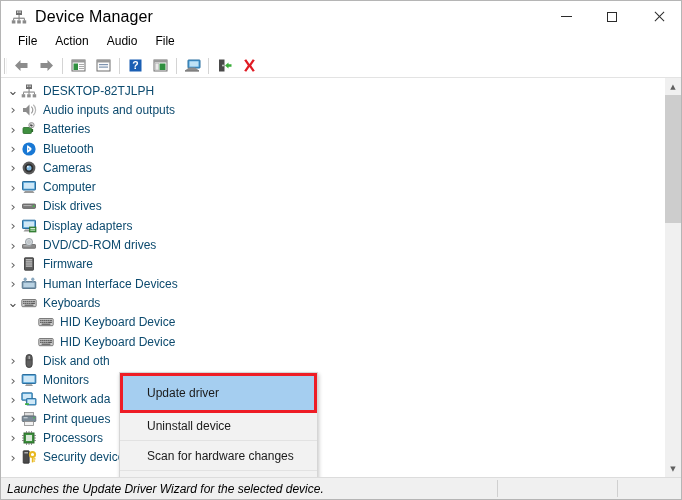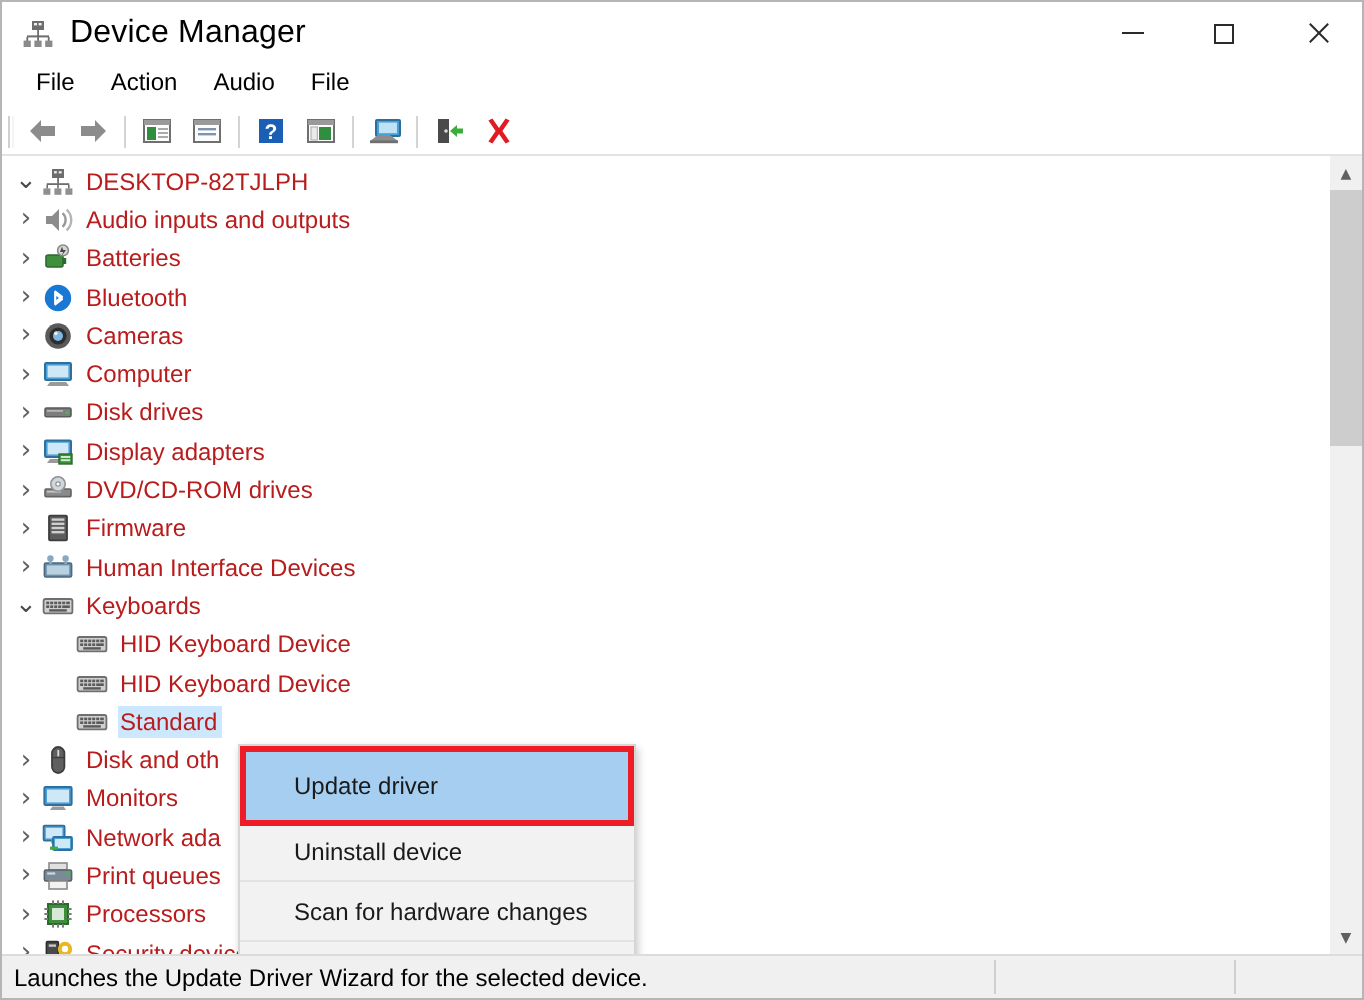--- a/index.html
+++ b/index.html
@@ -101,21 +101,21 @@
     font-size: 9px; color: #606060;
     display: flex; align-items: center; justify-content: center;
     font-family: "DejaVu Sans", sans-serif;
   }
   .chev.open { color: #4a4a4a; }
   .chev.blank { color: transparent; }
   .ico {
     width: 16px; height: 16px; flex: 0 0 16px;
     margin-right: 5px; position: relative;
   }
-  .lbl { font-size: 12px; color: #b91c1c; padding: 1px 2px 1px 1px; }
+  .lbl { font-size: 12px; color: #0c4a6e; padding: 1px 2px 1px 1px; }
 
   
   #vscroll {
     width: 17px; flex: 0 0 17px;
     background: #f0f0f0;
     border-left: 1px solid #ffffff;
     display: flex; flex-direction: column;
     position: relative;
   }
   .sb-arrow {
@@ -156,21 +156,21 @@
   .ctxsep { height: 1px; background: #e2e2e2; margin: 2px 0; }
 
   
   #statusbar {
     height: 22px; flex: 0 0 22px;
     background: #f0f0f0;
     border-top: 1px solid #dcdcdc;
     display: flex; align-items: center;
     position: relative;
   }
-  #statustext { font-size: 12px; color: #000; padding-left: 6px; }
+  #statustext { font-size: 12px; color: #000; padding-left: 6px; font-style: italic; }
   .sb-cell { position: absolute; top: 2px; bottom: 2px; width: 1px; background: #d0d0d0; }
 </style>
 </head>
 <body>
 
 <div id="window">
 
   <div id="titlebar">
     <div id="title-icon">
       <svg width="16" height="16" viewBox="0 0 16 16">
@@ -456,39 +456,20 @@
               <rect x="12.1" y="5.8" width="1.8" height="1.3" fill="#5a5a5a"></rect>
               <rect x="2.1" y="7.7" width="1.5" height="1.3" fill="#5a5a5a"></rect>
               <rect x="4.1" y="7.7" width="1.5" height="1.3" fill="#5a5a5a"></rect>
               <rect x="6.1" y="7.7" width="1.5" height="1.3" fill="#5a5a5a"></rect>
               <rect x="8.1" y="7.7" width="1.5" height="1.3" fill="#5a5a5a"></rect>
               <rect x="10.1" y="7.7" width="3.8" height="1.3" fill="#5a5a5a"></rect>
               <rect x="3.6" y="9.6" width="8.8" height="1.2" fill="#5a5a5a"></rect>
             </svg></div>
           <div class="lbl">HID Keyboard Device</div>
         </div>
-        <div class="row sel" style="padding-left: 21px;">
-          <div class="chev blank"></div>
-          <div class="ico"><svg width="16" height="16" viewBox="0 0 16 16">
-              <rect x="0.8" y="4.5" width="14.4" height="7.2" rx="1" fill="#cfcfcf" stroke="#6f6f6f" stroke-width="0.9"></rect>
-              <rect x="2.1" y="5.8" width="1.5" height="1.3" fill="#5a5a5a"></rect>
-              <rect x="4.1" y="5.8" width="1.5" height="1.3" fill="#5a5a5a"></rect>
-              <rect x="6.1" y="5.8" width="1.5" height="1.3" fill="#5a5a5a"></rect>
-              <rect x="8.1" y="5.8" width="1.5" height="1.3" fill="#5a5a5a"></rect>
-              <rect x="10.1" y="5.8" width="1.5" height="1.3" fill="#5a5a5a"></rect>
-              <rect x="12.1" y="5.8" width="1.8" height="1.3" fill="#5a5a5a"></rect>
-              <rect x="2.1" y="7.7" width="1.5" height="1.3" fill="#5a5a5a"></rect>
-              <rect x="4.1" y="7.7" width="1.5" height="1.3" fill="#5a5a5a"></rect>
-              <rect x="6.1" y="7.7" width="1.5" height="1.3" fill="#5a5a5a"></rect>
-              <rect x="8.1" y="7.7" width="1.5" height="1.3" fill="#5a5a5a"></rect>
-              <rect x="10.1" y="7.7" width="3.8" height="1.3" fill="#5a5a5a"></rect>
-              <rect x="3.6" y="9.6" width="8.8" height="1.2" fill="#5a5a5a"></rect>
-            </svg></div>
-          <div class="lbl">Standard</div>
-        </div>
         <div class="row" style="padding-left: 4px;">
           <div class="chev" style="font-size: 13px;">›</div>
           <div class="ico"><svg width="16" height="16" viewBox="0 0 16 16">
               <rect x="5" y="1.5" width="6.2" height="13" rx="3.1" fill="#5f5f5f" stroke="#3d3d3d" stroke-width="0.9"></rect>
               <rect x="7.7" y="3" width="0.9" height="3.2" fill="#d8d8d8"></rect>
               <path d="M5 6.8 L11.2 6.8" stroke="#3d3d3d" stroke-width="0.7"></path>
             </svg></div>
           <div class="lbl">Disk and oth</div>
         </div>
         <div class="row" style="padding-left: 4px;">

